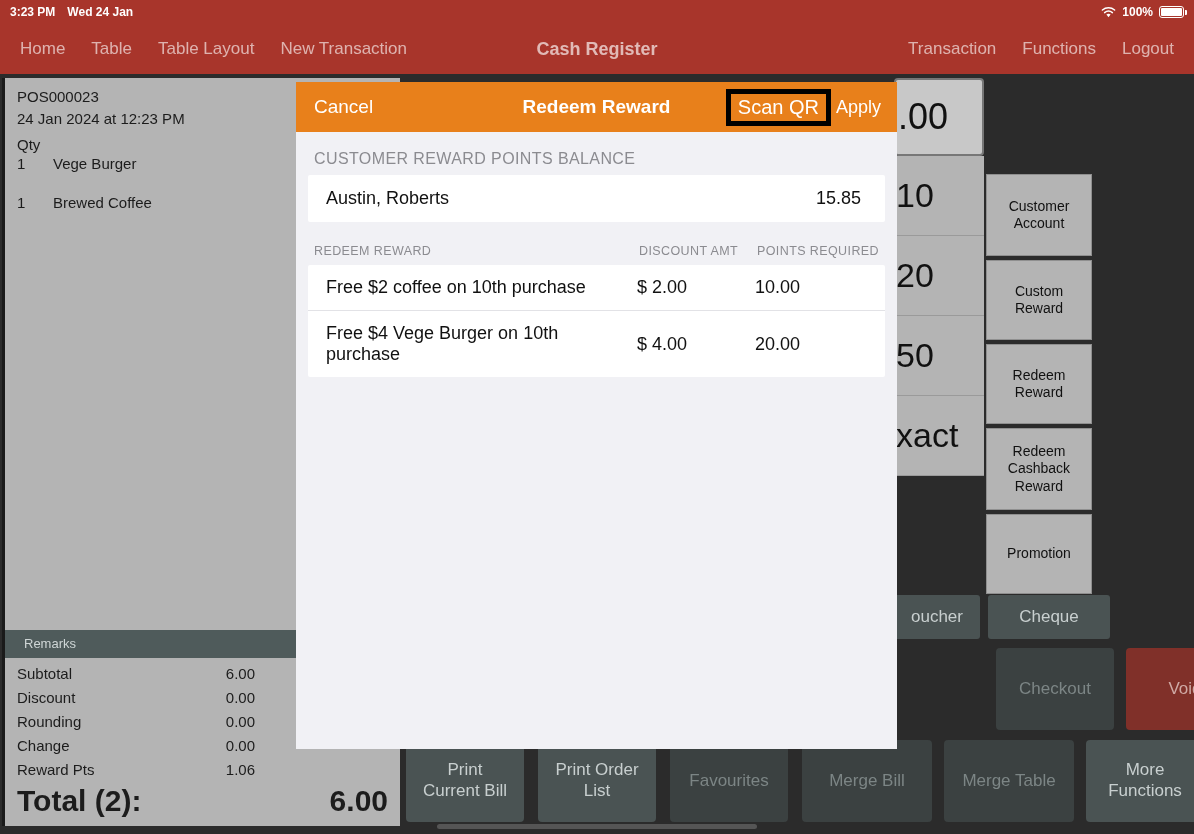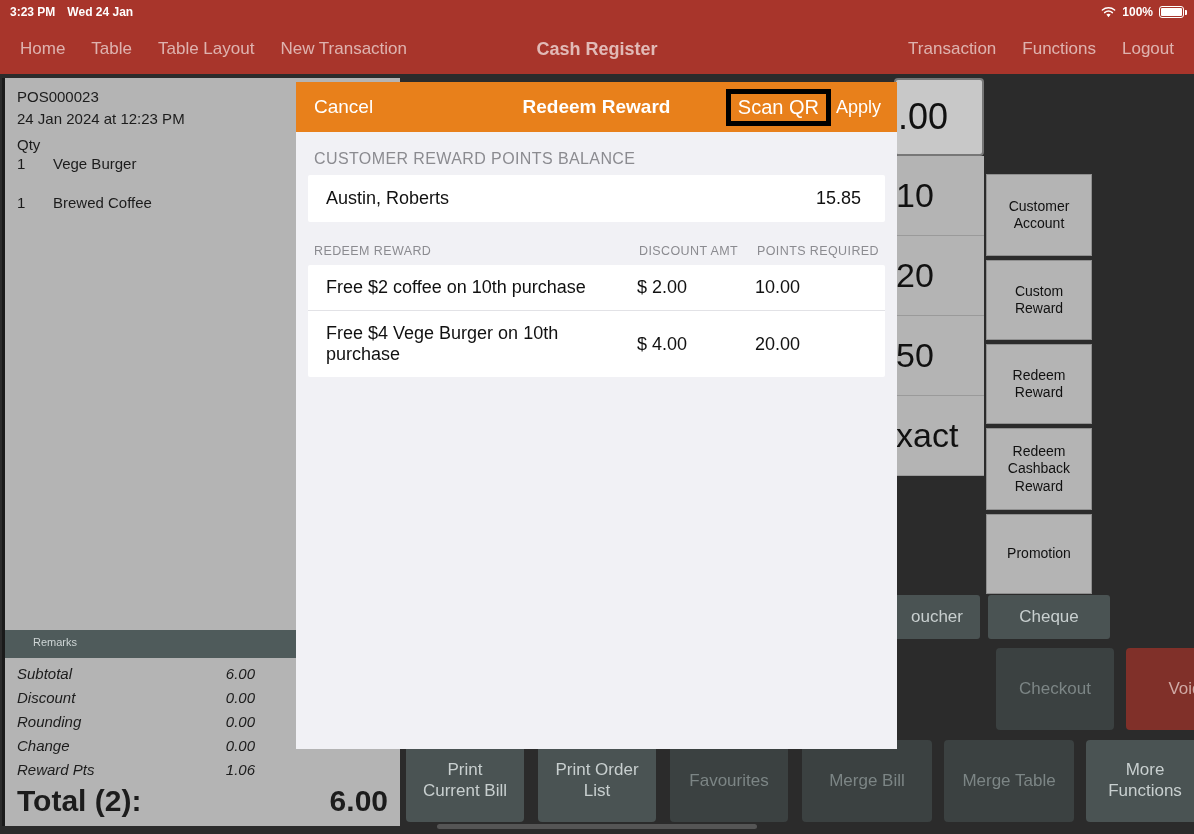--- a/index.html
+++ b/index.html
@@ -64,29 +64,29 @@
   .oh-left div { line-height:1.45; }
   .oh-right { text-align:right; line-height:1.45; font-size:15px; }
   .order-cols { display:flex; padding:6px 12px 0 12px; font-size:15px;justify-content:space-between; }
   .col-qty { width:36px; }
   .order-items { flex:1; padding:2px 12px 0 12px; overflow:hidden; }
   .order-row { display:flex; font-size:15px; margin-bottom:22px; }
   .order-row .q { width:36px; }
   .order-row .d { flex:1; }
 
   .remarks-bar {
-    background:#4f5b5b; color:#cfd6d6; font-size:11px;
-    padding:6px 28px; height:28px;
+    background:#4f5b5b; color:#cfd6d6; font-size:13px;
+    padding:6px 19px; height:28px;
   }
   .totals { padding:4px 12px 0 12px; font-size:15px; position:relative; }
   .totals-grid { display:flex; }
   .tg-col1 { width:146px; }
   .tg-col2 { width:92px; text-align:right; }
   .tg-col3 { width:86px; text-align:right; padding-left:16px;}
-  .tot-line { line-height:24px;font-style:italic; }
+  .tot-line { line-height:24px; }
   .grand {
     display:flex; align-items:baseline; justify-content:space-between;
     padding:2px 12px 8px 12px;
   }
   .grand .lbl { font-size:30px; font-weight:bold; }
   .grand .val { font-size:30px; font-weight:bold; }
 
   
   .denoms { position:absolute; left:894px; top:4px; width:90px; height:430px; }
   .denom-btn {

